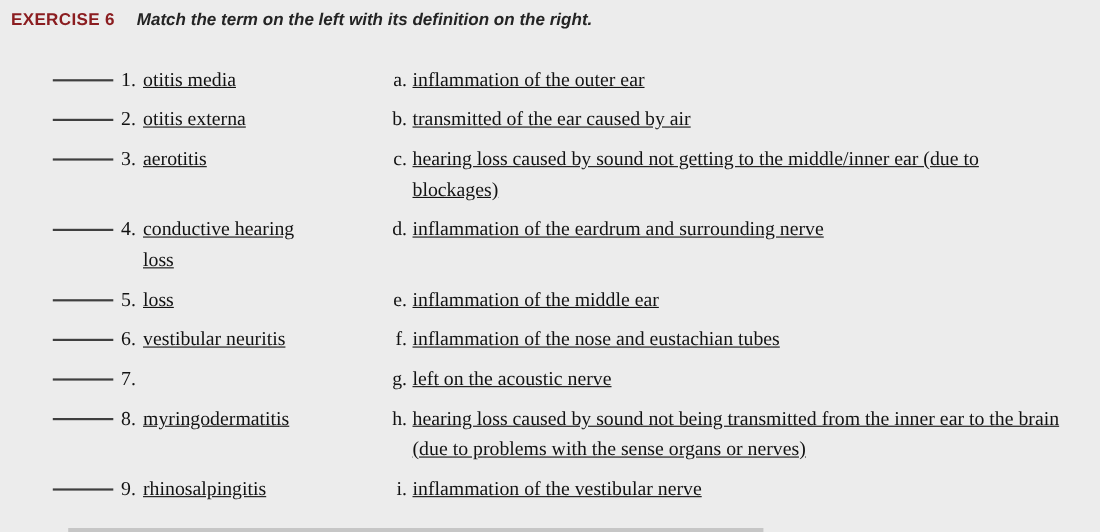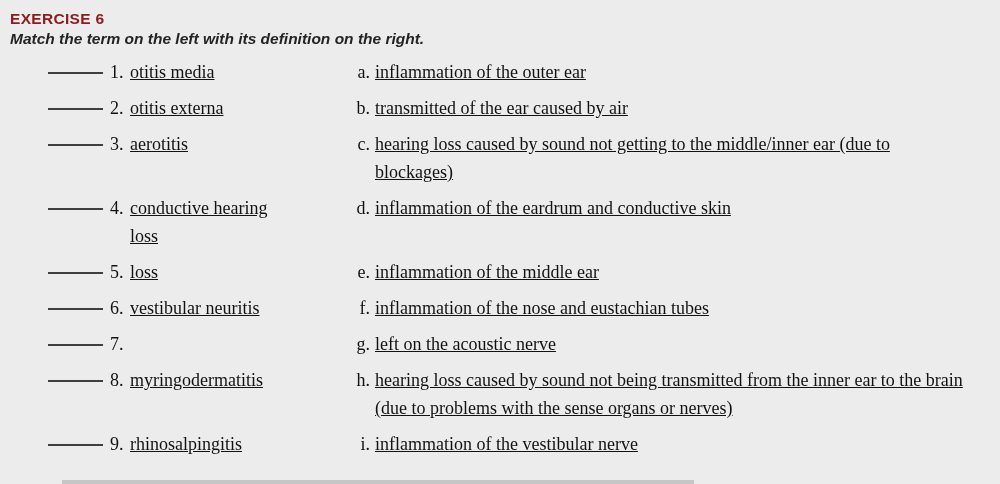--- a/index.html
+++ b/index.html
@@ -23,21 +23,20 @@
   .header {
     position: absolute;
     left: 10px;
     top: 9px;
     display: flex;
     align-items: baseline;
     font-family: "Liberation Sans", sans-serif;
     font-size: 15.5px;
     line-height: 20px;
     white-space: nowrap;
-    flex-direction: column;
   }
   .exercise-label {
     font-weight: 700;
     color: #8b1d20;
     letter-spacing: 0.3px;
     margin-right: 20px;
   }
   .instruction {
     font-style: italic;
     font-weight: 700;
@@ -171,21 +170,21 @@
         <span class="blank"></span>
         <span class="num">4.</span>
         <div class="term-text">
           <div class="line">conductive hearing</div>
           <div class="line">loss</div>
         </div>
       </div>
       <div class="def-cell">
         <span class="letter">d.</span>
         <div class="def-text">
-          <div class="line">inflammation of the eardrum and conductive skin</div>
+          <div class="line">inflammation of the eardrum and surrounding nerve</div>
         </div>
       </div>
     </div>
 
     <div class="row">
       <div class="term-cell">
         <span class="blank"></span>
         <span class="num">5.</span>
         <div class="term-text">
           <div class="line">loss</div>

